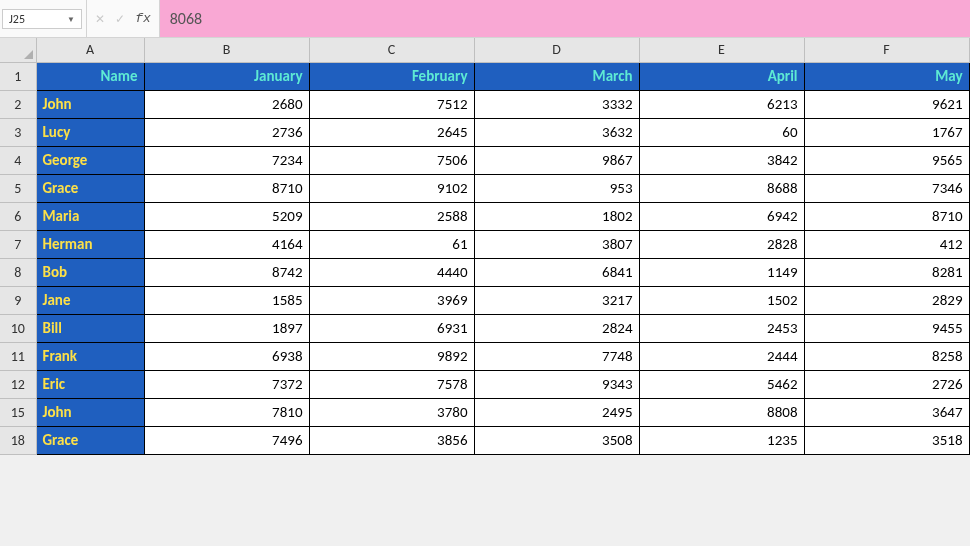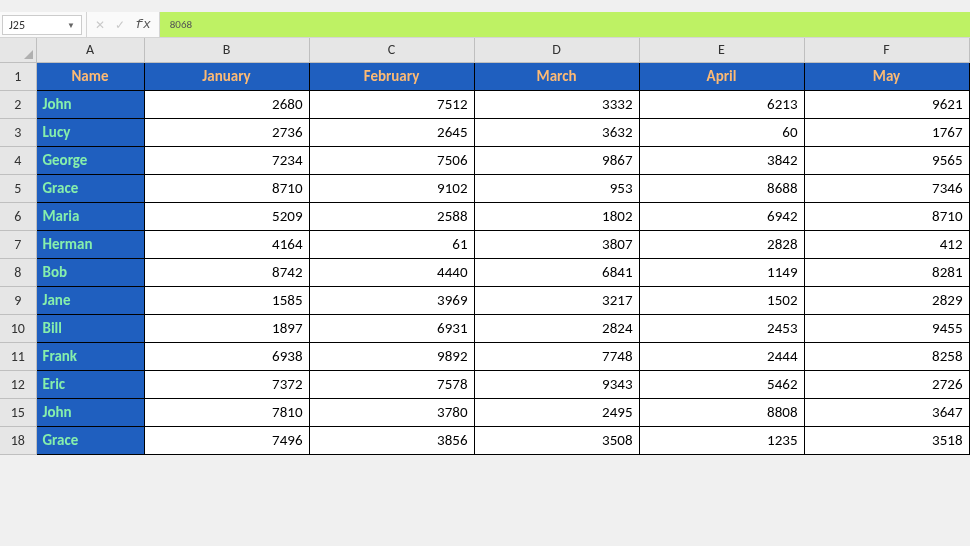--- a/index.html
+++ b/index.html
@@ -9,22 +9,21 @@
       background: #f0f0f0;
       overflow: hidden;
       width: 970px;
       height: 546px;
     }
     .formula-bar {
       display: flex;
       align-items: center;
       background: #fafafa;
       border-bottom: 1px solid #d4d4d4;
-      height: 26px;
-      margin-top: 12px;
+      height: 38px;
     }
     .name-box {
       width: 80px;
       padding: 2px 6px;
       font-size: 12px;
       color: #333;
       background: #fff;
       border: 1px solid #ccc;
       margin: 2px 4px 2px 2px;
       height: 20px;
@@ -52,23 +51,23 @@
     }
     .fx-label {
       font-style: italic;
       font-family: Liberation Mono, monospace;
       color: #555;
       font-size: 13px;
     }
     .formula-input {
       flex: 1;
       padding: 2px 10px;
-      font-size: 11px;
+      font-size: 16px;
       color: #555;
-      background: #bef264;
+      background: #f9a8d4;
       border-left: 1px solid #d4d4d4;
       height: 100%;
       display: flex;
       align-items: center;
     }
     .sheet-area {
       position: relative;
       background: #fff;
     }
     table.grid {
@@ -121,27 +120,27 @@
       padding: 2px 6px;
       height: 28px;
       background: #fff;
       text-align: right;
       color: #000;
       white-space: nowrap;
       overflow: hidden;
     }
     td.cell.header-cell {
       background: #1f5fbf;
-      color: #fdba74;
+      color: #5eead4;
       font-weight: bold;
-      text-align: center;
+      text-align: right;
     }
     td.cell.name-cell {
       background: #1f5fbf;
-      color: #86efac;
+      color: #fde047;
       font-weight: bold;
       text-align: left;
     }
   </style>
 </head>
 <body>
 
 <div class="formula-bar">
   <div class="name-box">
     <span>J25</span>

